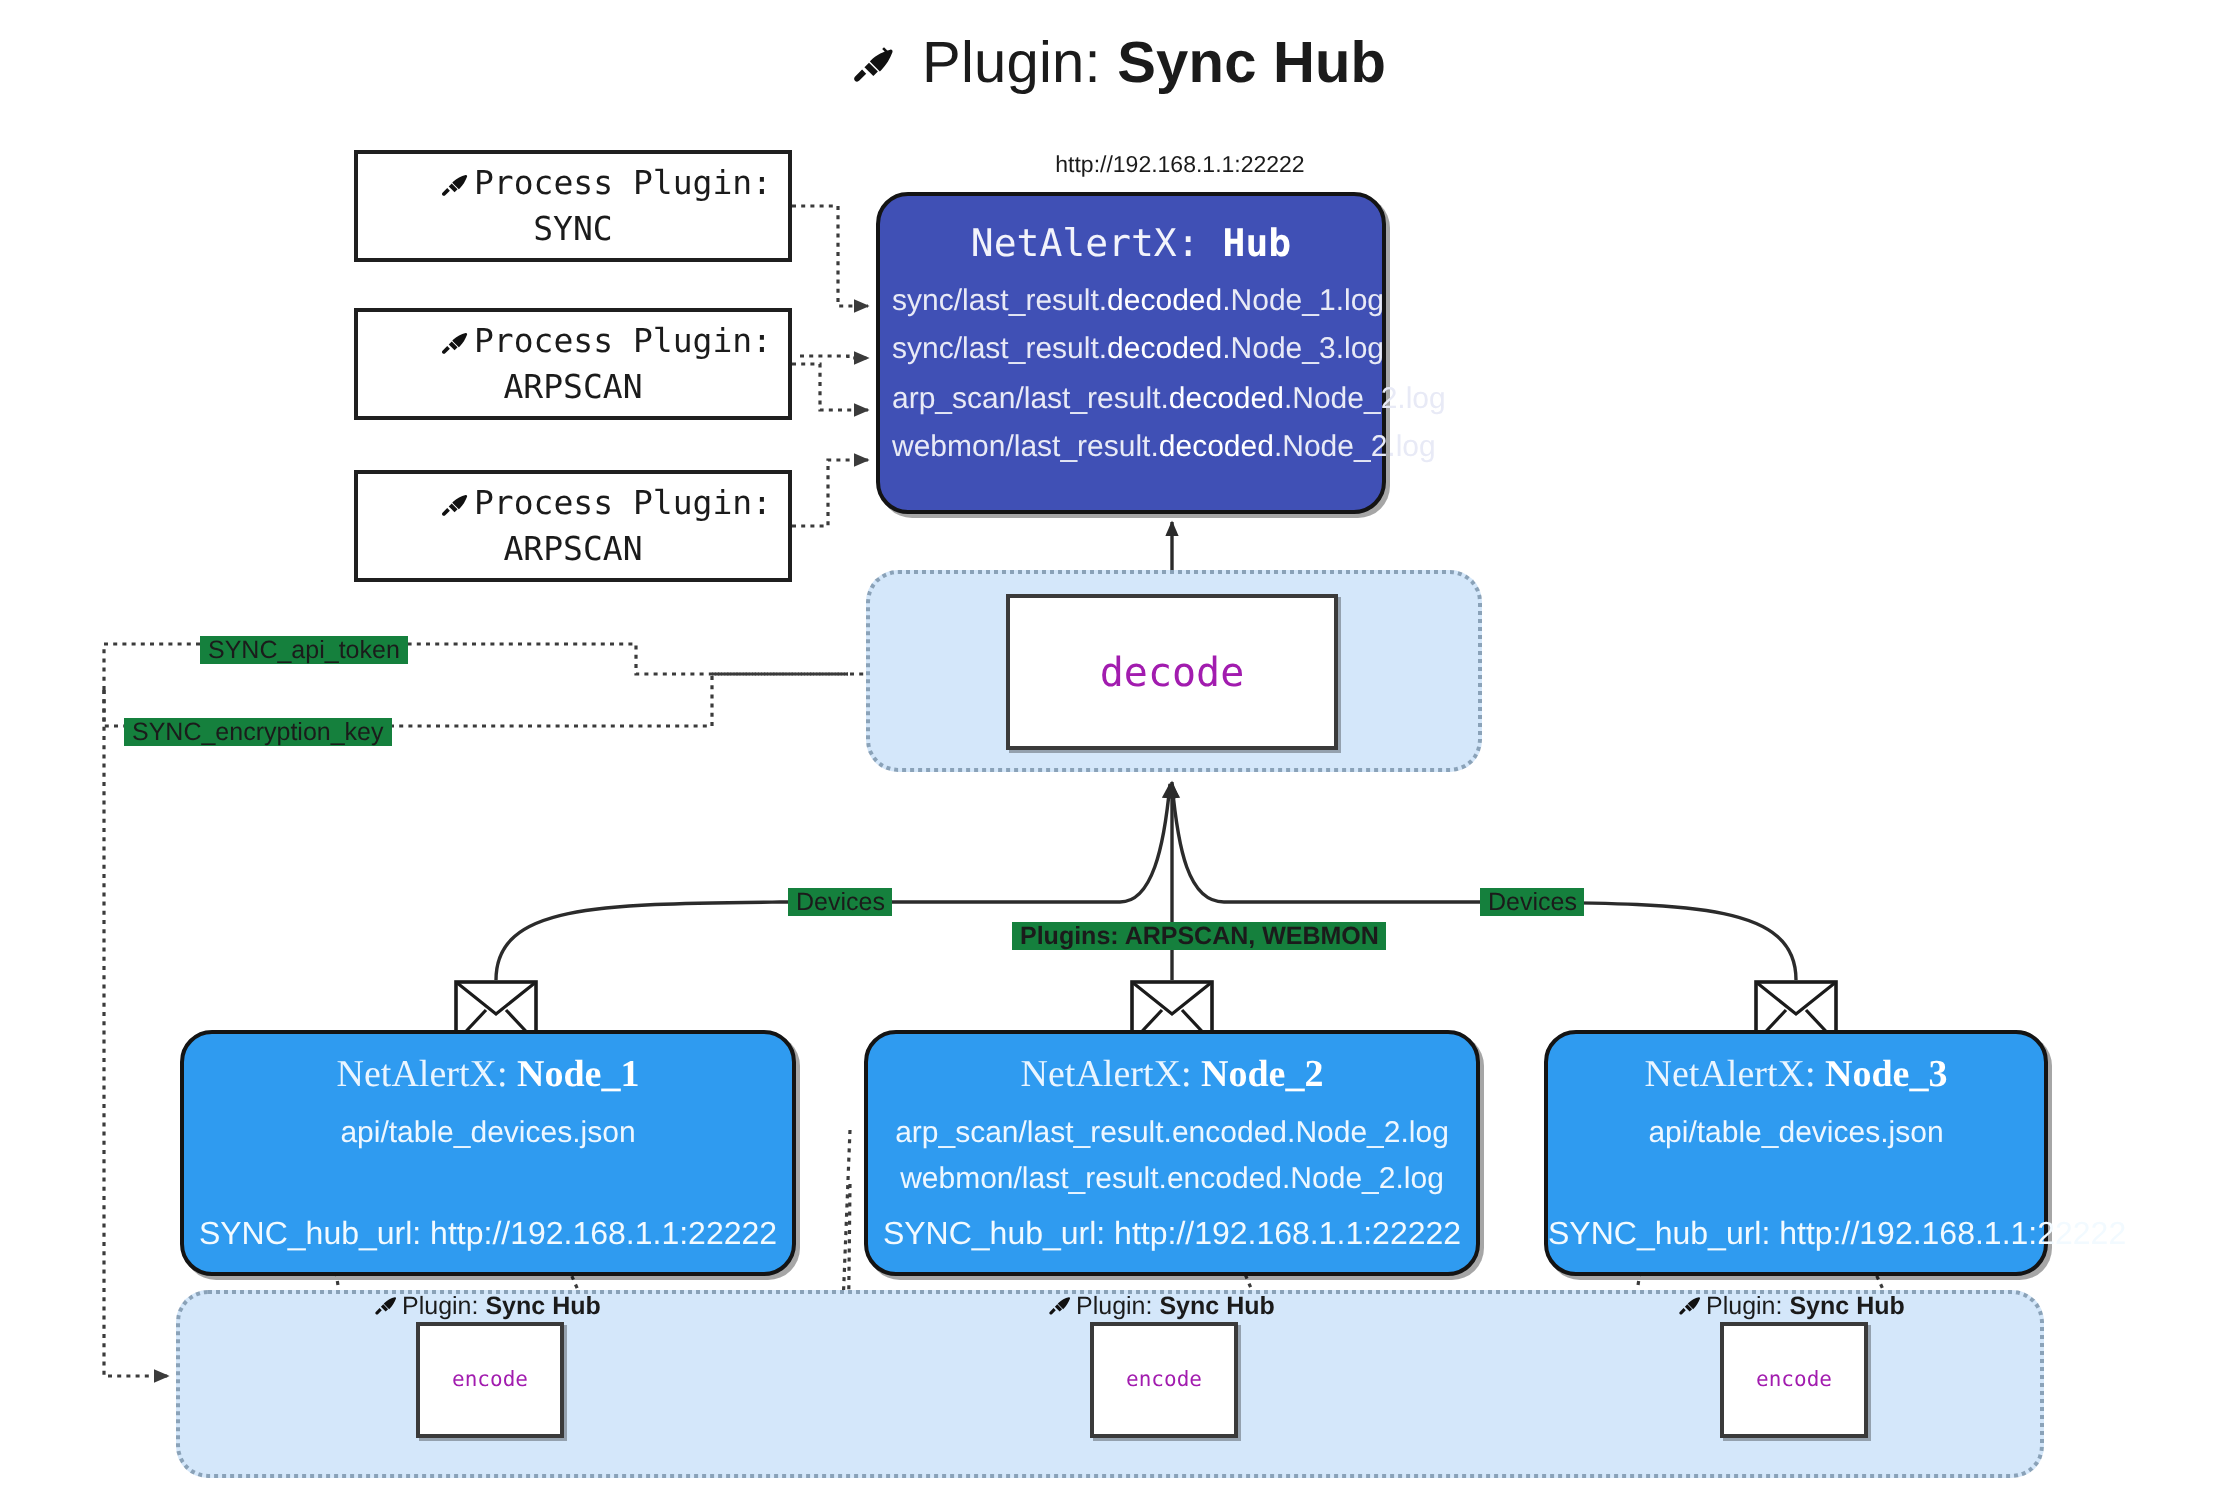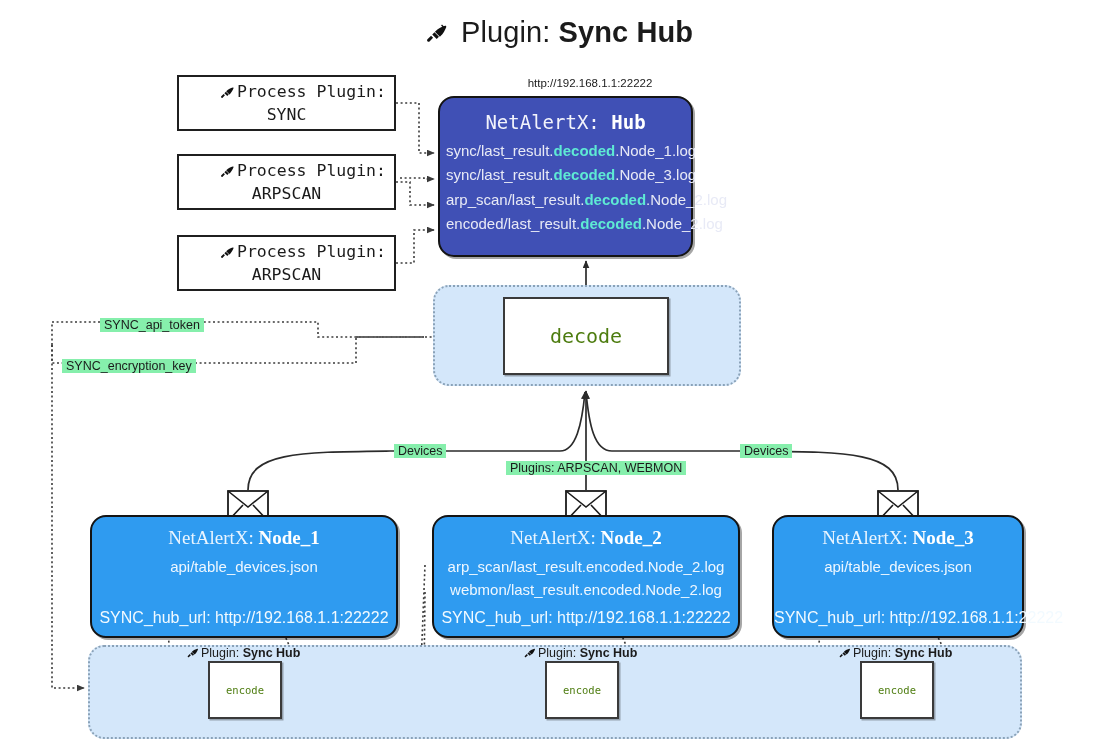--- a/index.html
+++ b/index.html
@@ -116,21 +116,21 @@
     margin-top: 6px;
     padding: 0 6px;
   }
   .hub .logline {
     text-align: center;
     font-size: 15px;
     color: #e8eaf6;
     line-height: 1.62;
     white-space: nowrap;
   }
-  .hub .logline b { font-weight: 700; color: #5eead4; }
+  .hub .logline b { font-weight: 400; color: #ffffff; }
 
   
   .blue-zone {
     position: absolute;
     box-sizing: border-box;
     background: #d4e7fa;
     border: 2px dotted #8aa2b8;
     border-radius: 16px;
   }
   #zone-decode { left: 433px; top: 285px; width: 308px; height: 101px; }
@@ -139,21 +139,21 @@
   
   .white-box {
     position: absolute;
     box-sizing: border-box;
     background: #ffffff;
     border: 2px solid #3a3a3a;
     display: flex;
     align-items: center;
     justify-content: center;
     font-family: "DejaVu Sans Mono", "Liberation Mono", monospace;
-    color: #4d7c0f;
+    color: #a21caf;
     box-shadow: 1.5px 1.5px 0 rgba(0,0,0,.3);
   }
   #box-decode {
     left: 503px; top: 297px; width: 166px; height: 78px;
     font-size: 20px;
   }
   .encode-box { width: 74px; height: 58px; font-size: 10.5px; }
   #box-encode-1 { left: 208px; top: 661px; }
   #box-encode-2 { left: 545px; top: 661px; }
   #box-encode-3 { left: 860px; top: 661px; }
@@ -222,27 +222,27 @@
   }
   #env-1 { left: 227px; top: 490px; }
   #env-2 { left: 565px; top: 490px; }
   #env-3 { left: 877px; top: 490px; }
 
   
   .edge-label {
     position: absolute;
     font-size: 12.5px;
     color: #1b1b1b;
-    background: #86efac;
+    background: #15803d;
     padding: 0 4px;
     white-space: nowrap;
   }
   #lbl-dev-left  { left: 394px; top: 444px; }
   #lbl-dev-right { left: 740px; top: 444px; }
-  #lbl-plugins   { left: 506px; top: 461px; }
+  #lbl-plugins   { left: 506px; top: 461px; font-weight: bold; }
   #lbl-api-token { left: 100px; top: 318px; }
   #lbl-enc-key   { left: 62px;  top: 359px; }
 </style>
 </head>
 <body>
 
 <div id="stage">
 
   <svg id="edges" viewBox="0 0 1117 754" xmlns="http://www.w3.org/2000/svg">
     <defs>
@@ -361,21 +361,21 @@
       <div class="logline">
         <span>sync/last_result.</span><b>decoded</b><span>.Node_1.log</span>
       </div>
       <div class="logline">
         <span>sync/last_result.</span><b>decoded</b><span>.Node_3.log</span>
       </div>
       <div class="logline">
         <span>arp_scan/last_result.</span><b>decoded</b><span>.Node_2.log</span>
       </div>
       <div class="logline">
-        <span>encoded/last_result.</span><b>decoded</b><span>.Node_2.log</span>
+        <span>webmon/last_result.</span><b>decoded</b><span>.Node_2.log</span>
       </div>
     </div>
   </div>
 
   <div class="blue-zone" id="zone-decode"></div>
   <div class="white-box" id="box-decode">decode</div>
 
   <div class="edge-label" id="lbl-api-token">SYNC_api_token</div>
   <div class="edge-label" id="lbl-enc-key">SYNC_encryption_key</div>
 

